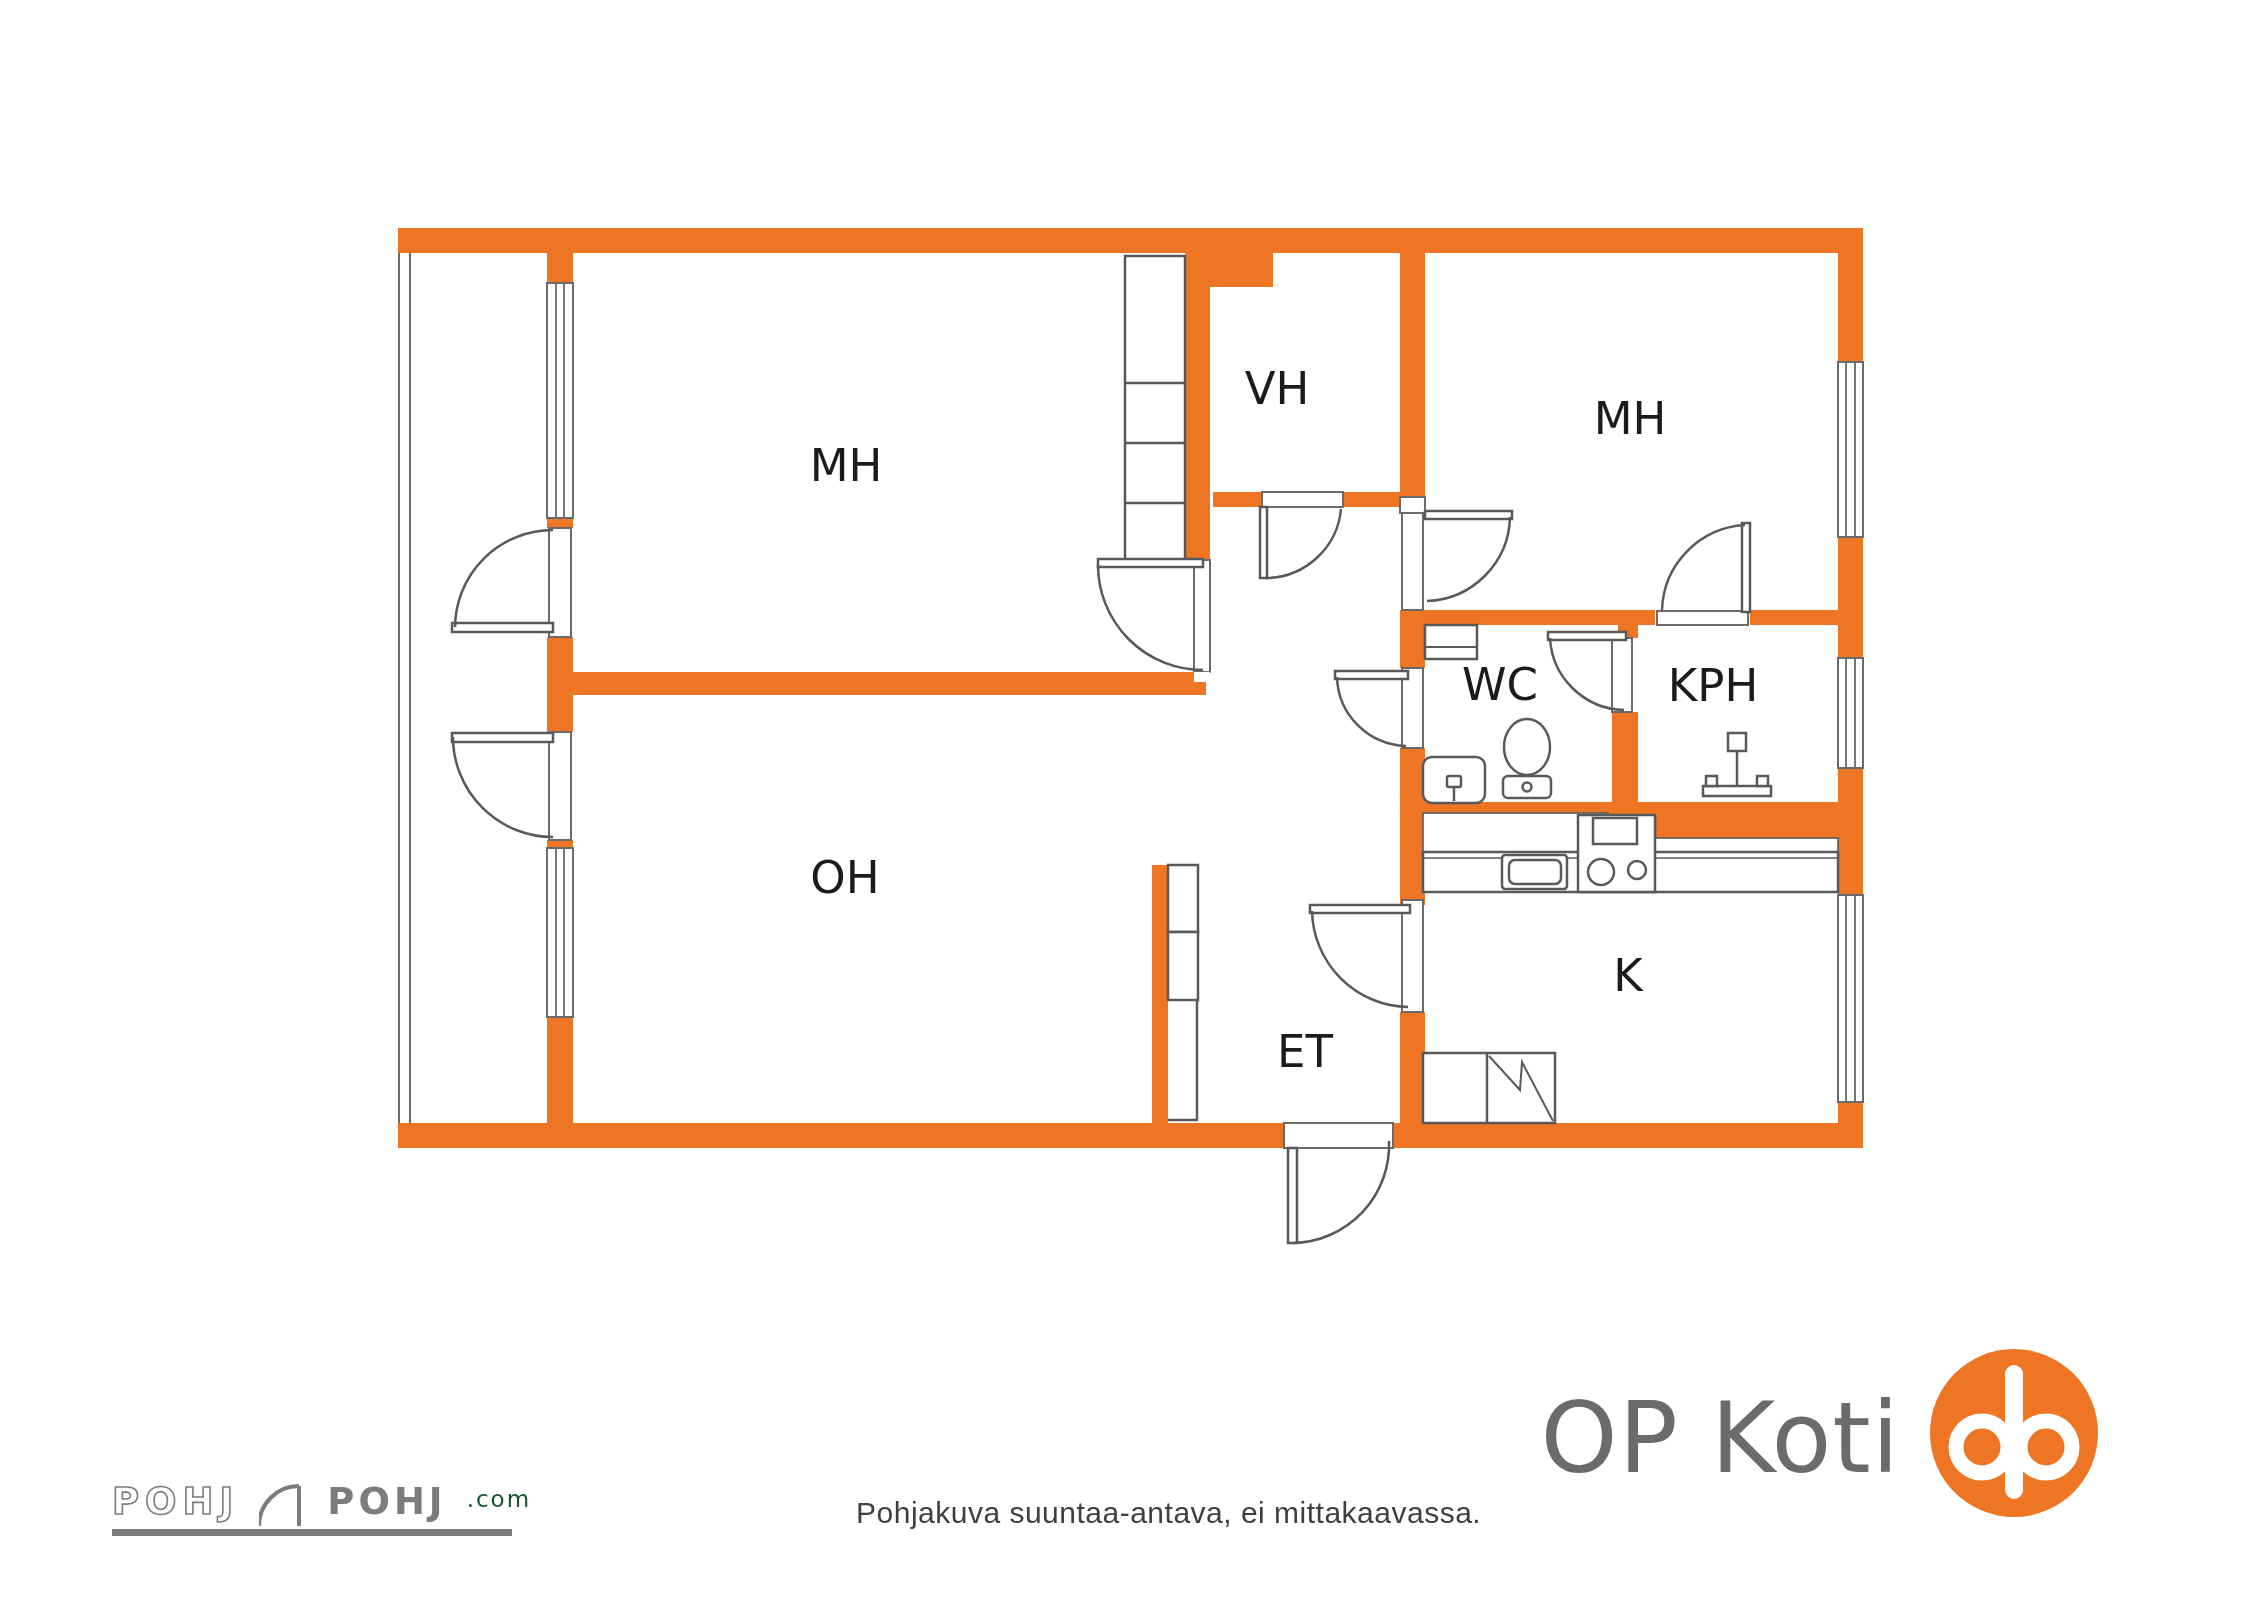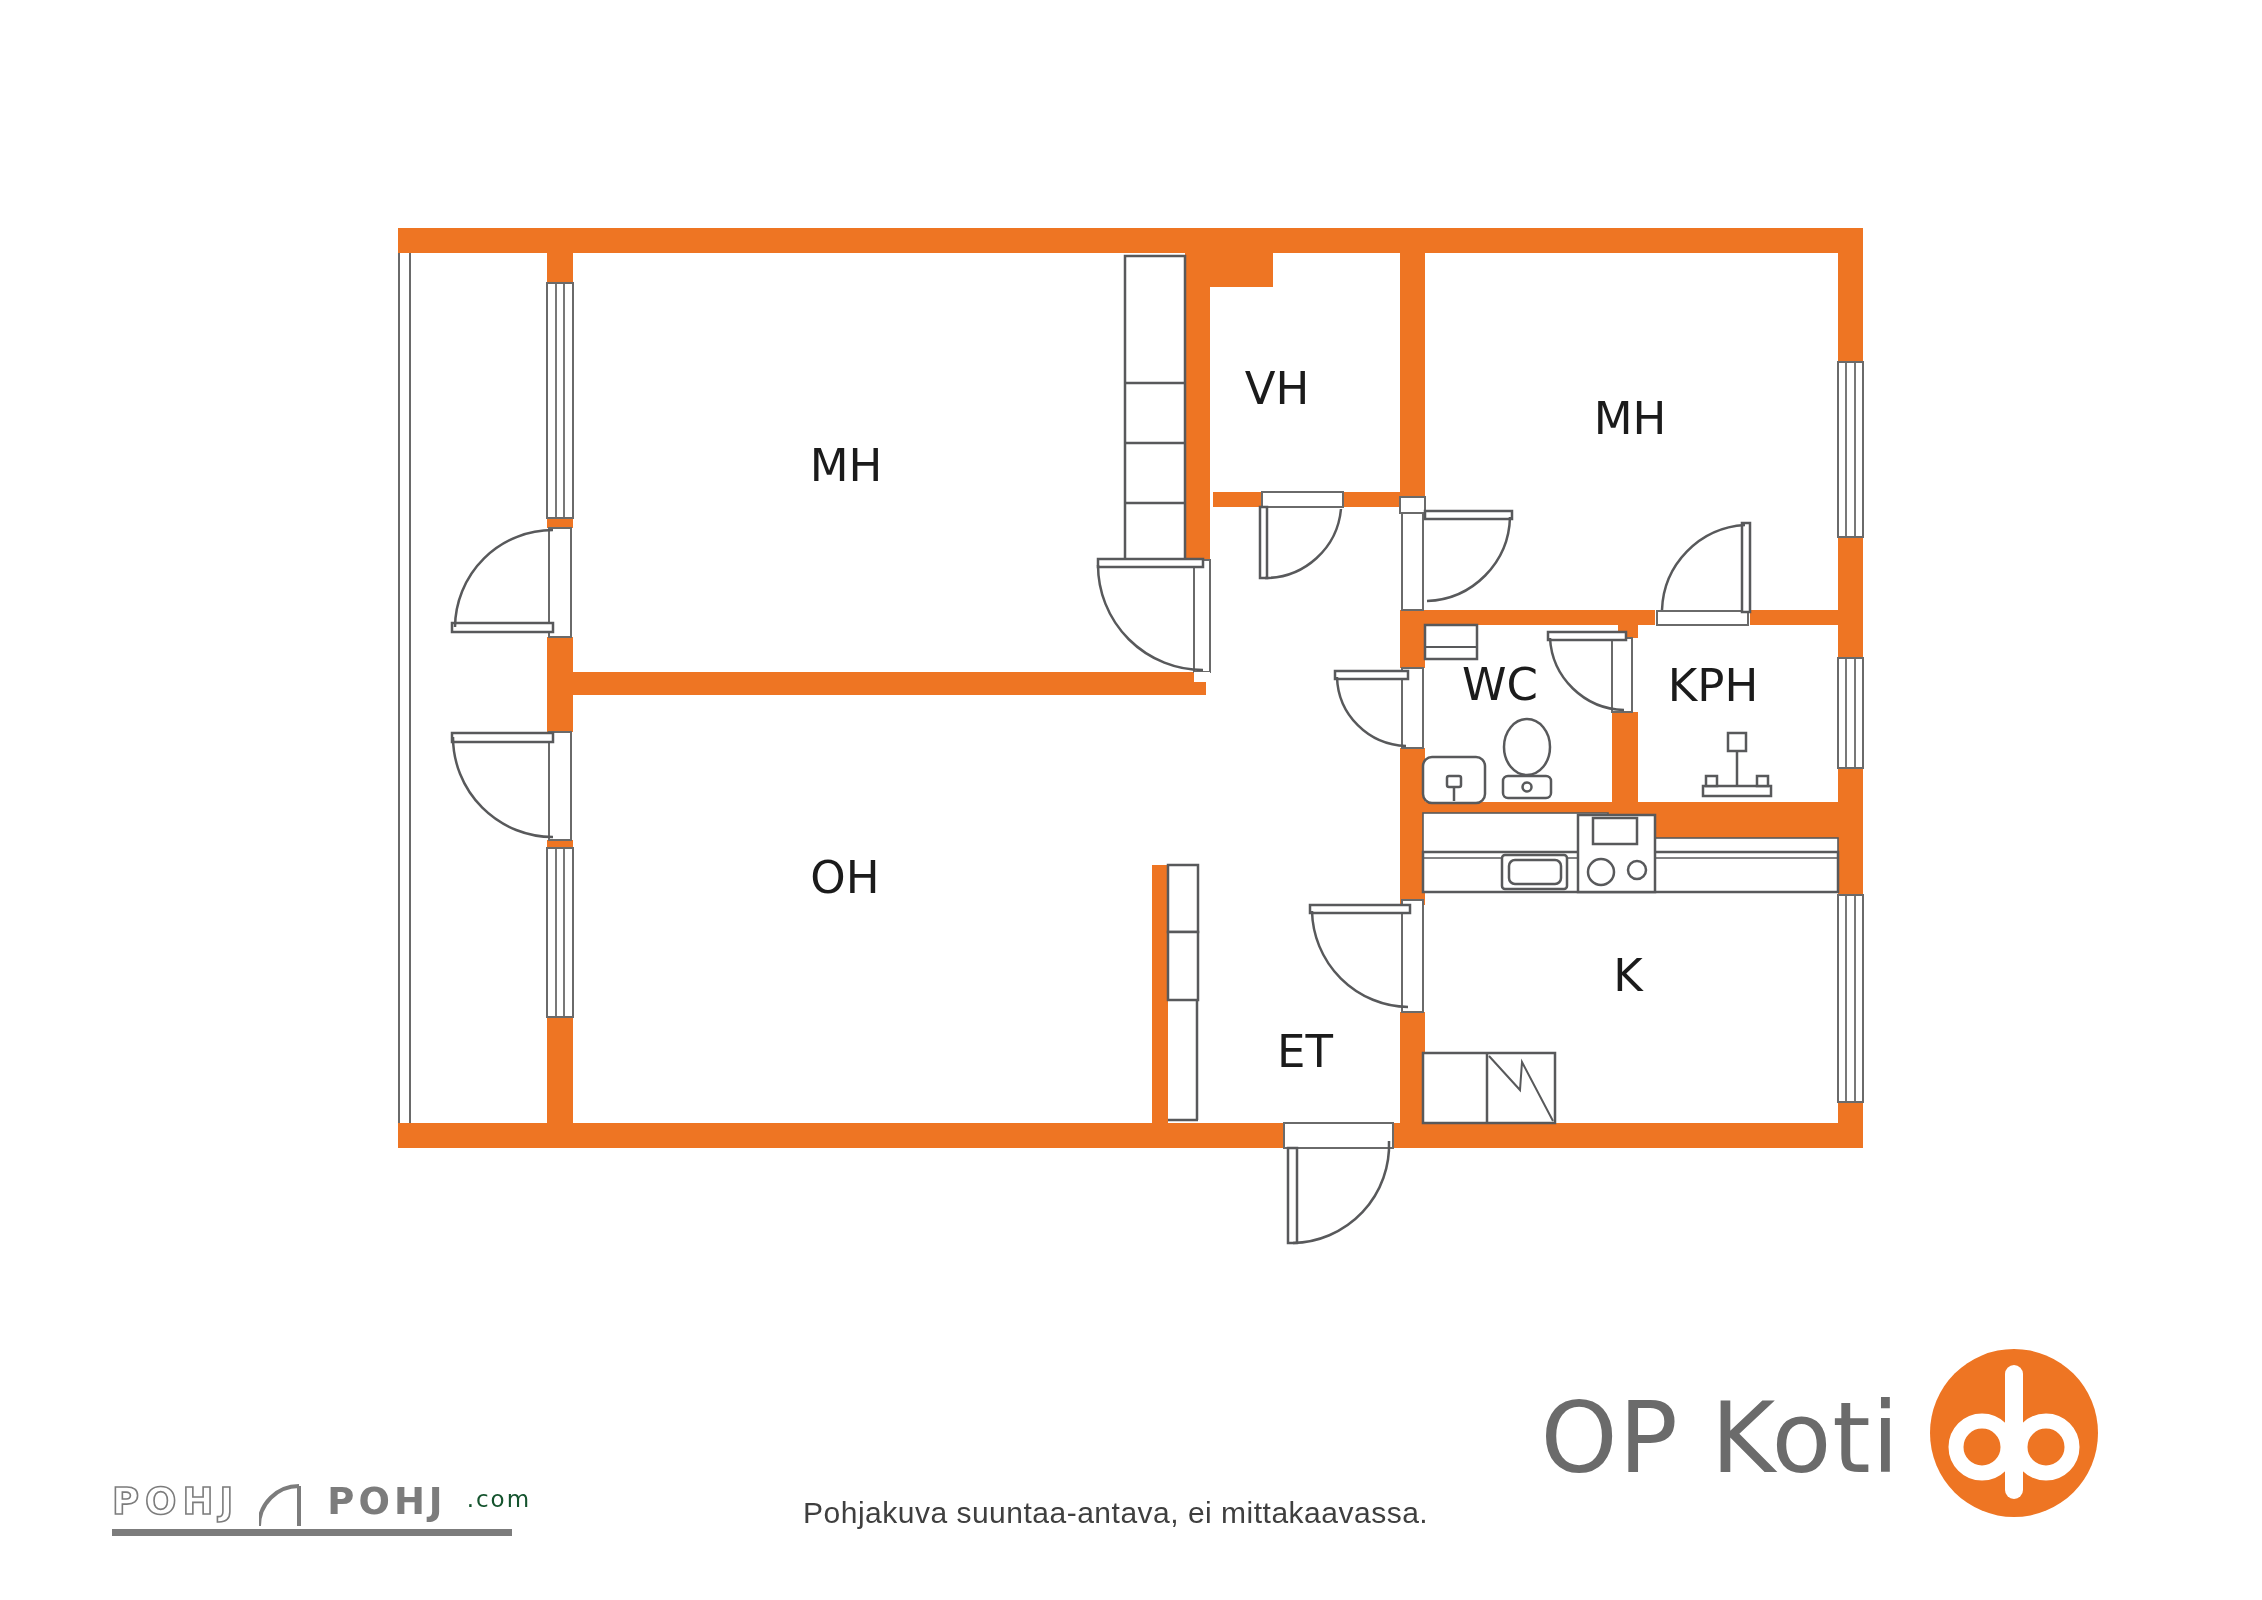--- a/index.html
+++ b/index.html
@@ -9,21 +9,21 @@
   .room-label{font-family:"DejaVu Sans",sans-serif;font-size:45px;fill:var(--c-label,#1b1b1b);}
   
   .pk-logo{position:absolute;left:112px;top:1482px;height:46px;display:flex;align-items:flex-start;gap:20px;}
   .pk-outline{font-size:37px;font-weight:700;letter-spacing:6px;color:transparent;
               -webkit-text-stroke:1.6px var(--c-pk_gray,#7c7c7c);line-height:40px;}
   .pk-solid{font-size:37px;font-weight:700;letter-spacing:4px;color:var(--c-pk_gray,#7c7c7c);line-height:40px;}
   .pk-com{font-size:23px;color:#14532d;line-height:34px;letter-spacing:2px;}
   .pk-underline{position:absolute;left:112px;top:1529px;width:400px;height:7px;background:var(--c-pk_gray,#7c7c7c);}
   .pk-arc{margin-bottom:-2px;}
   
-  .footnote{position:absolute;left:803px;top:1496px;font-family:"Liberation Sans",sans-serif;
+  .footnote{position:absolute;left:856px;top:1496px;font-family:"Liberation Sans",sans-serif;
             font-size:30px;color:var(--c-note,#3f3f3f);letter-spacing:0.5px;}
   
   .opkoti-text{position:absolute;right:362px;top:1389px;font-size:98px;line-height:1;
                color:var(--c-op_gray,#6b6b6b);letter-spacing:1px;white-space:nowrap;text-align:right;}
   .op-logo{position:absolute;left:1930px;top:1349px;}
 </style>
 </head>
 <body>
 
 <div id="stage">

